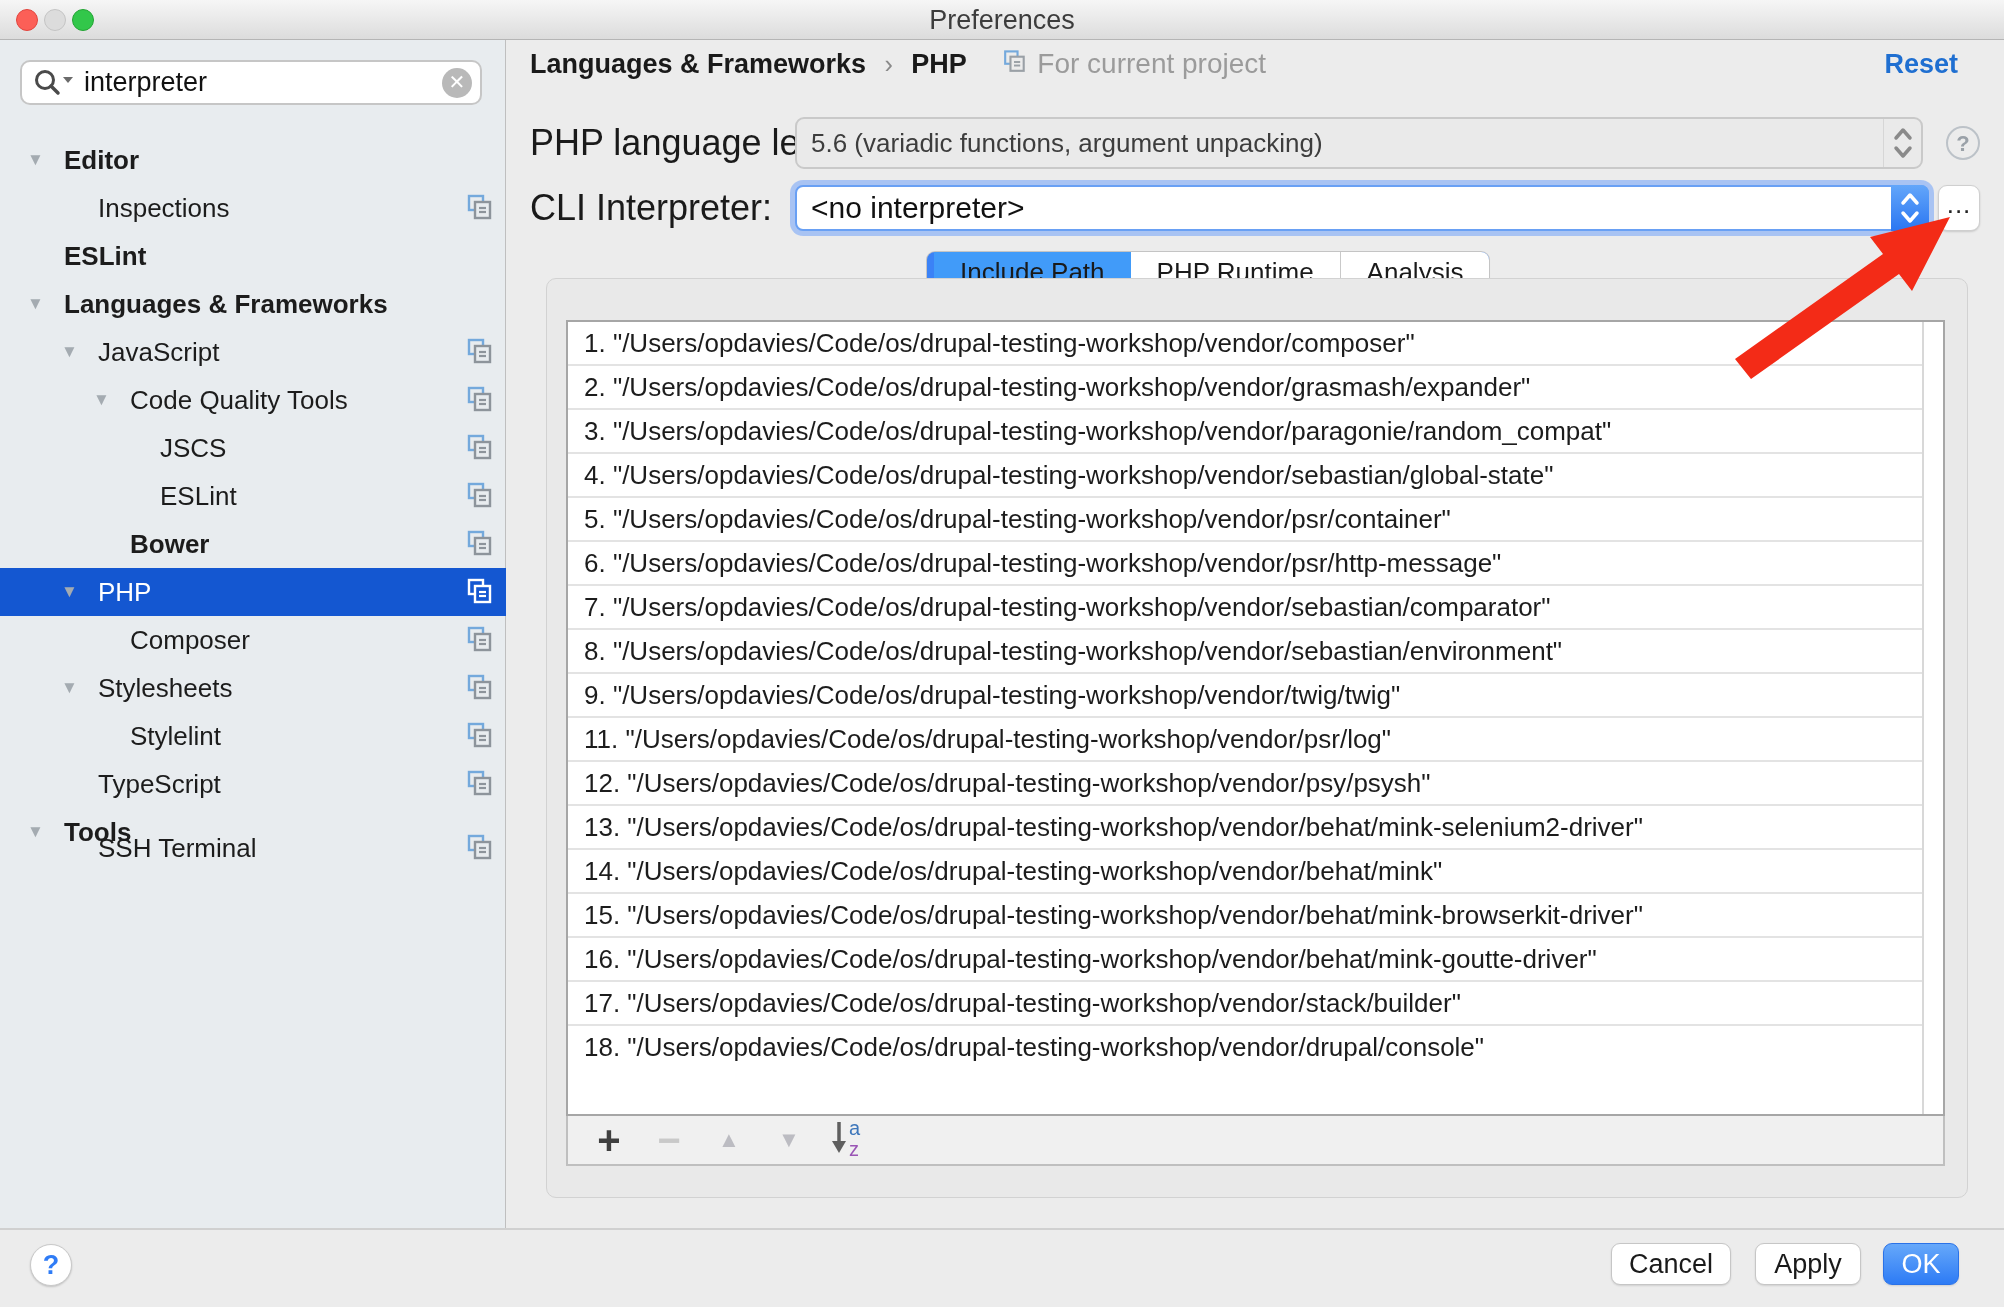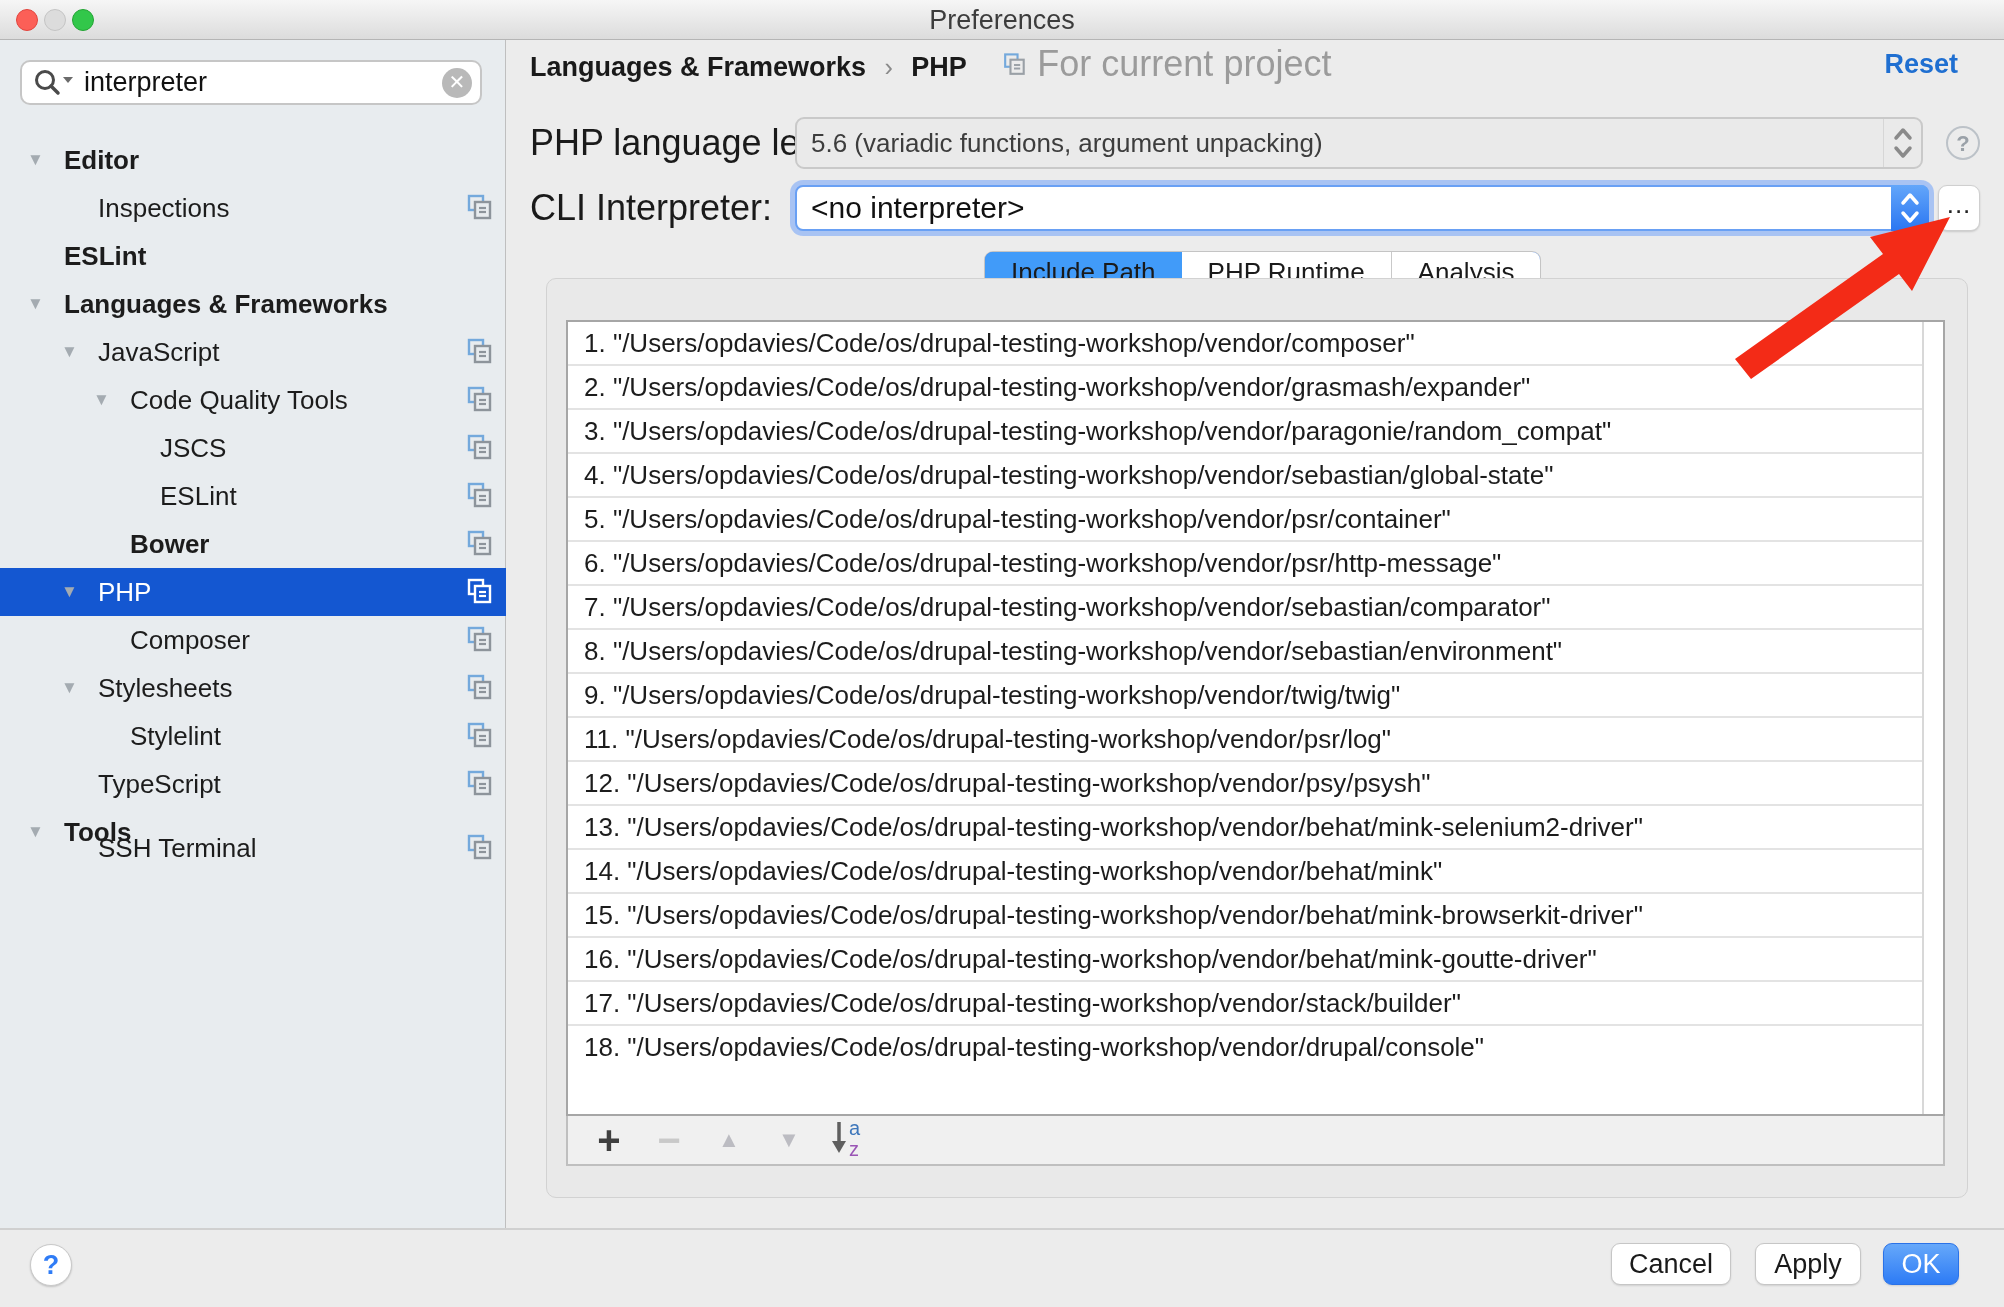--- a/index.html
+++ b/index.html
@@ -30,21 +30,21 @@
   .tree-row.selected { background:#1457d1; color:#fff; }
   .tree-row .tri { position:absolute; top:0; font-size:17px; color:#a4abb1; }
   .tree-row .lbl { position:absolute; top:0; white-space:nowrap; }
   .tree-row.bold .lbl { font-weight:bold; }
   .tree-row .copyicon { position:absolute; right:10px; top:7px; }
 
   
   .content-header { position:absolute; top:46px; left:530px; height:36px; line-height:36px; white-space:nowrap; }
   .crumb { font-size:27px; font-weight:bold; color:#1a1a1a; }
   .crumb-sep { font-size:25px; color:#8a8a8a; padding:0 14px; }
-  .scope { font-size:36px; color:#9b9b9b; margin-left:28px; }
+  .scope { font-size:28px; color:#9b9b9b; margin-left:28px; }
   .scopeicon { display:inline-block; vertical-align:-4px; margin-right:8px; }
   .reset { position:absolute; top:46px; right:46px; height:36px; line-height:36px;
     font-size:27px; font-weight:600; color:#1f6fd1; }
 
   
   .form-label { position:absolute; left:530px; font-size:36px; color:#1a1a1a; white-space:nowrap; }
   .lbl-lang { top:117px; line-height:52px; }
   .lbl-cli  { top:185px; line-height:46px; }
 
   .select-lang { position:absolute; left:795px; top:117px; width:1128px; height:52px;
@@ -60,22 +60,22 @@
     box-shadow:0 0 0 5px rgba(123,169,248,.6); }
   .combo-cli .val { position:absolute; left:14px; top:0; line-height:42px; font-size:30px; color:#111; white-space:nowrap; }
   .combo-cli .step { position:absolute; right:-2px; top:-2px; bottom:-2px; width:38px;
     background:linear-gradient(#63a6fa,#2a76f2); border-radius:0 8px 8px 0;
     display:flex; align-items:center; justify-content:center; }
   .browse-btn { position:absolute; left:1938px; top:185px; width:42px; height:46px; background:#fff;
     border:1px solid #cfcfcf; border-radius:9px; box-shadow:0 1px 2px rgba(0,0,0,.15);
     font-size:26px; color:#222; text-align:center; line-height:36px; letter-spacing:1px; }
 
   
-  .tabs { position:absolute; left:985px; top:252px; height:40px; display:flex;
-    border-radius:8px; overflow:hidden; box-shadow:0 0 0 1px #c4c4c4, 0 1px 2px rgba(0,0,0,.12); background:#3b82f6; }
+  .tabs { position:absolute; left:927px; top:252px; height:40px; display:flex;
+    border-radius:8px; overflow:hidden; box-shadow:0 0 0 1px #c4c4c4, 0 1px 2px rgba(0,0,0,.12); background:#3b82f6;padding-left:7px; }
   .tab { height:40px; line-height:40px; font-size:26px; color:#1a1a1a; padding:0 26px; background:#fff;
     border-right:1px solid #c9c9c9; white-space:nowrap; }
   .tab:last-child { border-right:none; }
   .tab.selected { background:#419bf9; border-right:none; }
 
   
   .panel { position:absolute; left:546px; top:278px; width:1422px; height:920px;
     background:#e9e9e9; border:1px solid #d2d2d2; border-radius:10px; }
   .pathlist { position:absolute; left:566px; top:320px; width:1379px; height:796px;
     background:#fff; border:2px solid #a6a6a6; }

